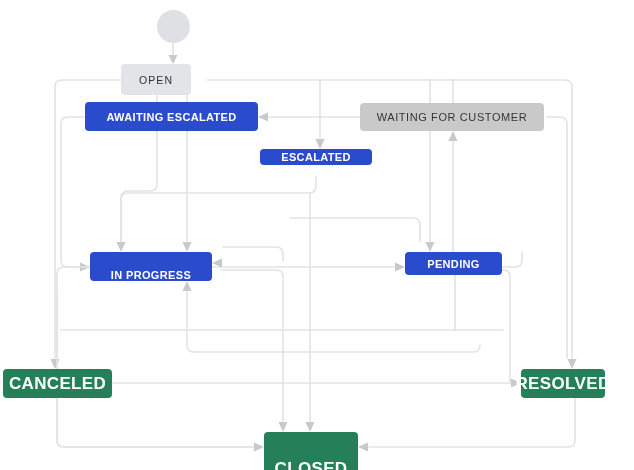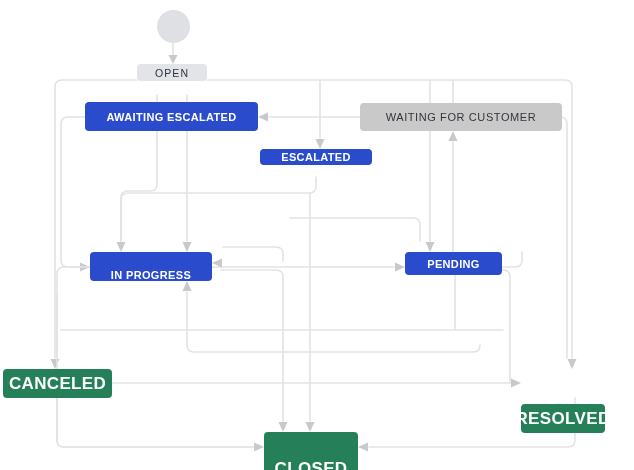--- a/index.html
+++ b/index.html
@@ -152,49 +152,49 @@
     <path class="edge-path" d="M61,383 L510,383"></path>
     <polygon class="edge-arrow" points="521,383 511,378.5 511,387.5"></polygon>
 
     <path class="edge-path" d="M575,398 L575,440 Q575,447 568,447 L369,447"></path>
     <polygon class="edge-arrow" points="358,447 368,442.5 368,451.5"></polygon>
 
   </svg>
 
   <div class="start-node" style="left:157px; top:10px; width:33px; height:33px;"></div>
 
-  <div class="node status-open" style="left:137px; top:64px; width:70px; height:17px;">
+  <div class="node status-open" style="left:121px; top:64px; width:70px; height:31px;">
     <span class="node-label">OPEN</span>
   </div>
 
   <div class="node status-blue" style="left:85px; top:102px; width:173px; height:29px;">
     <span class="node-label">AWAITING ESCALATED</span>
   </div>
 
-  <div class="node status-gray" style="left:360px; top:103px; width:202px; height:28px;">
+  <div class="node status-gray" style="left:360px; top:103px; width:184px; height:28px;">
     <span class="node-label">WAITING FOR CUSTOMER</span>
   </div>
 
   <div class="node status-blue" style="left:260px; top:149px; width:112px; height:16px;">
     <span class="node-label">ESCALATED</span>
   </div>
 
   <div class="node status-blue" style="left:90px; top:252px; width:122px; height:29px;align-items:flex-end;">
     <span class="node-label">IN PROGRESS</span>
   </div>
 
   <div class="node status-blue" style="left:405px; top:252px; width:97px; height:23px;">
     <span class="node-label">PENDING</span>
   </div>
 
   <div class="node status-green" style="left:3px; top:369px; width:109px; height:29px;">
     <span class="node-label">CANCELED</span>
   </div>
 
-  <div class="node status-green" style="left:521px; top:369px; width:84px; height:29px;margin-top:35px;">
+  <div class="node status-green" style="left:521px; top:369px; width:84px; height:29px;">
     <span class="node-label">RESOLVED</span>
   </div>
 
   <div class="node status-green" style="left:264px; top:432px; width:94px; height:47px;align-items:flex-end;">
     <span class="node-label">CLOSED</span>
   </div>
 
 </div>
 
 </body></html>

